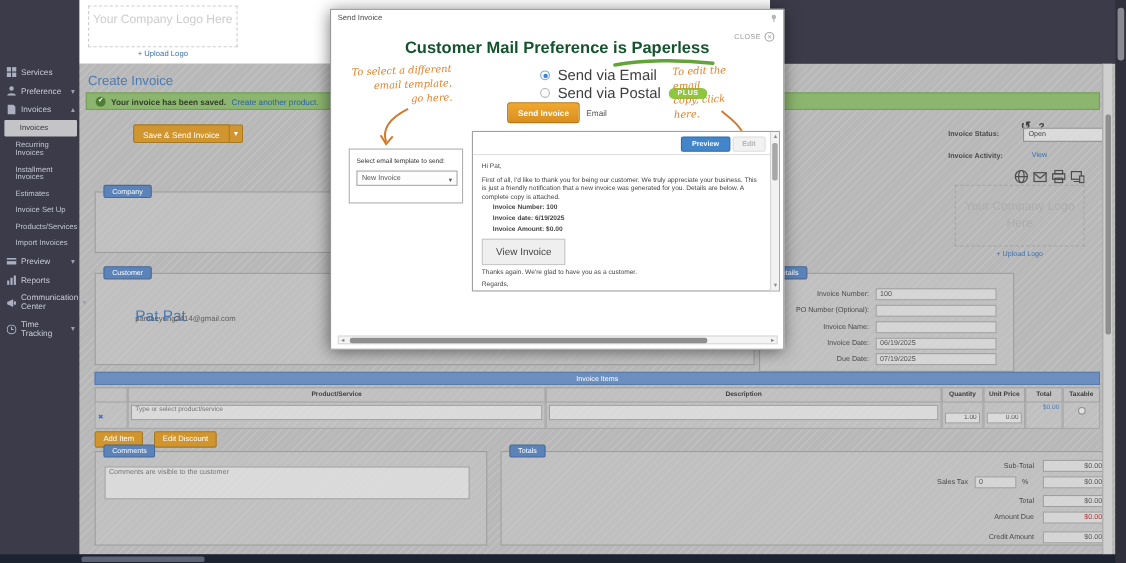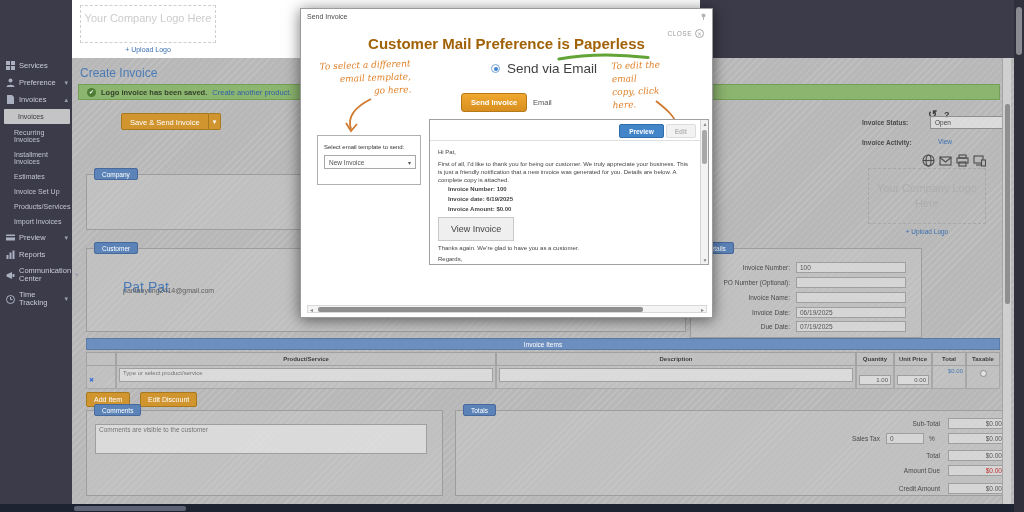--- a/index.html
+++ b/index.html
@@ -83,21 +83,21 @@
   #bottom-strip { position:absolute; left:0; bottom:0; width:1024px; height:8px; background:#1d2330; z-index:29; }
   #bottom-thumb { position:absolute; left:74px; top:1.5px; width:112px; height:5px; background:#5d6374; border-radius:2px; }
 
   
   #modal { position:absolute; left:300px; top:8px; width:413px; height:310px; background:#fff; border:1px solid #9a9a9a; box-shadow:0 2px 14px rgba(0,0,0,0.55); z-index:20; }
   #modal-title { position:absolute; left:6px; top:4px; font-size:7px; color:#4c4c4c; }
   #modal-pin { position:absolute; right:5px; top:4px; width:7px; height:7px; fill:#b5b5b5; cursor:pointer; }
   #modal-close { position:absolute; right:8px; top:20px; display:flex; align-items:center; gap:3px; cursor:pointer; }
   #modal-close .ctext { font-size:6.5px; color:#9a9a9a; letter-spacing:0.5px; }
   #modal-close .cx { width:9px; height:9px; border:1px solid #a8a8a8; border-radius:50%; color:#a8a8a8; font-size:5.5px; line-height:8px; text-align:center; }
-  #modal-heading { position:absolute; left:0; top:26px; width:100%; text-align:center; font-size:15px; font-weight:bold; color:#a16207; }
+  #modal-heading { position:absolute; left:0; top:26px; width:100%; text-align:center; font-size:15px; font-weight:bold; color:#14532d; }
   #swoosh { position:absolute; left:255px; top:44px; }
   .radio-row { position:absolute; left:190px; display:flex; align-items:center; gap:7px; cursor:pointer; }
   .radio { width:9px; height:9px; border-radius:50%; border:1px solid #b5b5b5; background:#fafafa; position:relative; }
   .radio.sel { border-color:#7aa7d8; }
   .radio.sel::after { content:""; position:absolute; left:1.5px; top:1.5px; width:4px; height:4px; border-radius:50%; background:#3f83d1; }
   .radio-lbl { font-size:13.5px; color:#3f3f3f; }
   #plus-badge { background:#8dc63f; color:#fff; font-size:6.5px; font-weight:bold; padding:1.5px 8px; border-radius:7px; letter-spacing:0.5px; }
   #send-btn { position:absolute; left:160px; top:84px; background:linear-gradient(#f0a830,#d98f1f); border:1px solid #b67a18; color:#fff; font-size:7.5px; font-weight:bold; padding:4px 9px; border-radius:3px; cursor:pointer; }
   #cancel-lnk { position:absolute; left:232px; top:89px; font-size:7.5px; color:#555; cursor:pointer; }
   .note { position:absolute; color:#e0832c; font-size:9px; font-style:italic; font-family:"DejaVu Serif", serif; line-height:13px; transform:rotate(-2deg); }
@@ -201,21 +201,21 @@
   <div id="header-white">
     <div id="logo-box">Your Company Logo Here</div>
     <div id="upload-logo">+ Upload Logo</div>
   </div>
 
   <div id="content">
     <div id="page-title">Create Invoice</div>
 
     <div id="banner">
       <div id="banner-check">✔</div>
-      <span id="banner-text">Logo invoice has been saved.</span>
+      <span id="banner-text">Your invoice has been saved.</span>
       <span id="banner-link">Create another product.</span>
     </div>
 
     <div id="save-send">
       <div class="main">Save &amp; Send Invoice</div>
       <div class="caret">▾</div>
     </div>
 
     <div id="undo-ic">↺</div>
     <div id="help-ic2">?</div>
@@ -340,20 +340,25 @@
       <span class="cx">✕</span>
     </div>
     <div id="modal-heading">Customer Mail Preference is Paperless</div>
     <svg id="swoosh" width="95" height="9" viewBox="0 0 95 9">
       <path d="M3 6 C28 1.5 62 1 92 4.5" stroke="#63a437" stroke-width="3.2" fill="none" stroke-linecap="round"></path>
     </svg>
     <div class="radio-row" style="top:52px;">
       <div class="radio sel"></div>
       <span class="radio-lbl">Send via Email</span>
     </div>
+    <div class="radio-row" style="top:68px;">
+      <div class="radio"></div>
+      <span class="radio-lbl">Send via Postal</span>
+      <span id="plus-badge">PLUS</span>
+    </div>
     <div id="send-btn">Send Invoice</div>
     <div id="cancel-lnk">Email</div>
 
     <div class="note" id="note-left">
       <div>To select a different</div>
       <div>email template,</div>
       <div>go here.</div>
     </div>
     <svg class="note-arrow" style="left:40px; top:88px;" width="36" height="38" viewBox="0 0 36 38">
       <path d="M30 2 C14 10 6 20 10 32" stroke="#cf7a2e" stroke-width="1.8" fill="none"></path>

